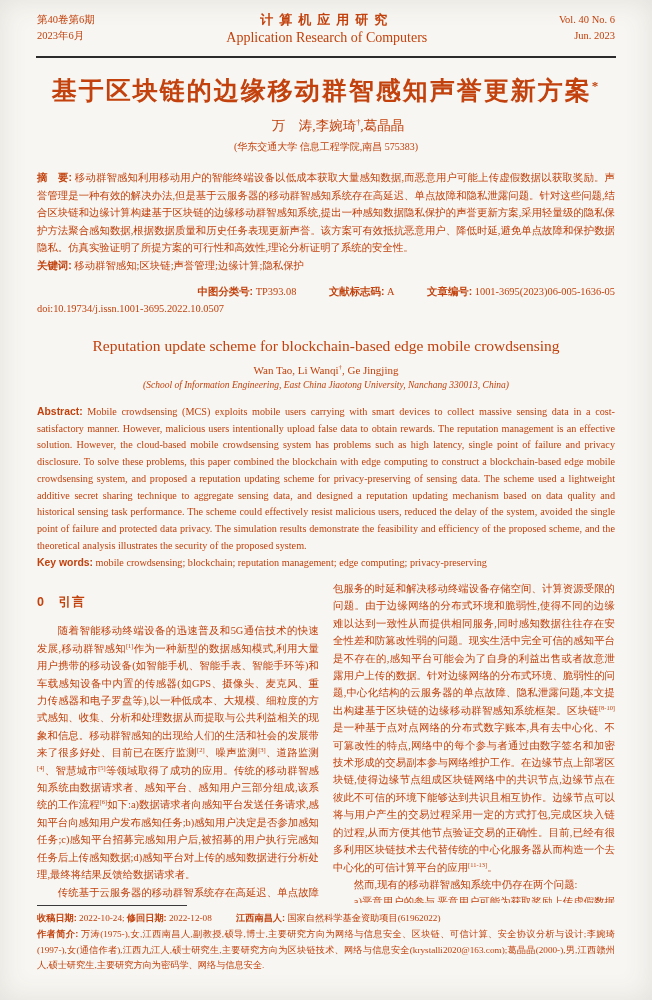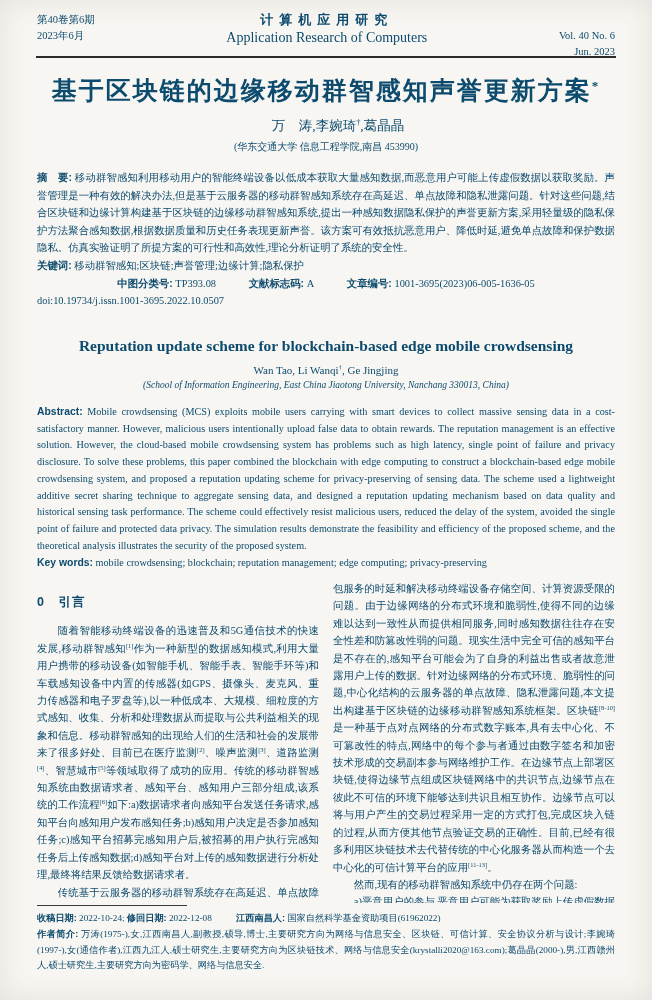--- a/index.html
+++ b/index.html
@@ -1,56 +1,56 @@
 <!DOCTYPE html>
 <html><head>
 <meta charset="utf-8">
 <style>
   html,body { margin:0; padding:0; background:#e8e7e3; }
   .page {
     position:relative; width:652px; height:1000px; margin:0 auto;
-    background:#f7f6f2; color:#0c4a6e; overflow:hidden;
+    background:#f7f6f2; color:#c2410c; overflow:hidden;
     font-family:"Liberation Serif","DejaVu Serif",serif;
     box-shadow: inset 0 0 28px rgba(80,75,60,0.12);
   }
   sup { font-size:0.62em; line-height:0; }
 
   
   .header { position:absolute; top:12px; left:37px; right:37px;
     display:flex; justify-content:space-between; align-items:flex-start;
     font-size:10.5px; line-height:16px; }
   .header .h-left  { text-align:left; }
-  .header .h-right { text-align:right;margin-top:16px; }
+  .header .h-right { text-align:right; }
   .header .h-center { text-align:center; }
   .journal-name-cn { font-size:13px; font-weight:bold; letter-spacing:6px; }
   .journal-name-en { font-size:14px; margin-top:2px; }
   .header-rule { position:absolute; top:56px; left:36px; right:36px;
     border-top:2px solid #2b2b2b; }
 
   
   .title-cn { position:absolute; top:74px; left:0; width:100%;
     text-align:center; font-size:25px; font-weight:bold; letter-spacing:2px; }
   .title-cn .star { font-size:13px; vertical-align:super; }
   .authors-cn { position:absolute; top:117px; left:12px; width:100%;
     text-align:center; font-size:13.5px; }
   .affil-cn { position:absolute; top:140px; left:0; width:100%;
     text-align:center; font-size:10px; }
 
   
   .cn-abstract { position:absolute; top:169px; left:37px; right:37px;
     font-size:10.4px; line-height:17.6px; text-align:justify; }
   .lbl { font-family:"Liberation Sans","DejaVu Sans",sans-serif;
     font-weight:bold; font-size:10.4px; }
-  .meta-line { margin-top:0; text-align:center; }
+  .meta-line { margin-top:8px; text-align:right; }
   .meta-gap { display:inline-block; width:30px; }
   .doi-line { text-align:left; }
 
   
   .en-head { position:absolute; top:337px; left:36px; right:36px; text-align:center; }
-  .title-en { font-size:15.5px;font-weight:bold; }
+  .title-en { font-size:15.5px; }
   .authors-en { margin-top:9px; font-size:11px; }
   .affil-en { margin-top:4px; font-size:9.5px; font-style:italic; }
   .en-abstract { position:absolute; top:404px; left:37px; right:37px;
     font-size:10.2px; line-height:16.7px; text-align:justify; }
   .en-abstract .kw { margin-top:1px; }
 
   
   .columns { position:absolute; top:580px; left:37px; right:37px; height:323px;
     display:flex; gap:14px; font-size:10.4px; line-height:17.4px;
     text-align:justify; overflow:hidden; }
@@ -88,21 +88,21 @@
       <div>Vol. 40 No. 6</div>
       <div>Jun. 2023</div>
     </div>
   </div>
   <div class="header-rule"></div>
 
   <div class="title-cn">
     <span>基于区块链的边缘移动群智感知声誉更新方案</span><span class="star">*</span>
   </div>
   <div class="authors-cn">万　涛,李婉琦<sup>†</sup>,葛晶晶</div>
-  <div class="affil-cn">(华东交通大学 信息工程学院,南昌 453990)</div>
+  <div class="affil-cn">(华东交通大学 信息工程学院,南昌 575383)</div>
 
   <div class="cn-abstract">
     <div>
       <span class="lbl">摘　要:</span>
       <span>移动群智感知利用移动用户的智能终端设备以低成本获取大量感知数据,而恶意用户可能上传虚假数据以获取奖励。声誉管理是一种有效的解决办法,但是基于云服务器的移动群智感知系统存在高延迟、单点故障和隐私泄露问题。针对这些问题,结合区块链和边缘计算构建基于区块链的边缘移动群智感知系统,提出一种感知数据隐私保护的声誉更新方案,采用轻量级的隐私保护方法聚合感知数据,根据数据质量和历史任务表现更新声誉。该方案可有效抵抗恶意用户、降低时延,避免单点故障和保护数据隐私。仿真实验证明了所提方案的可行性和高效性,理论分析证明了系统的安全性。</span>
     </div>
     <div>
       <span class="lbl">关键词:</span>
       <span>移动群智感知;区块链;声誉管理;边缘计算;隐私保护</span>
     </div>

